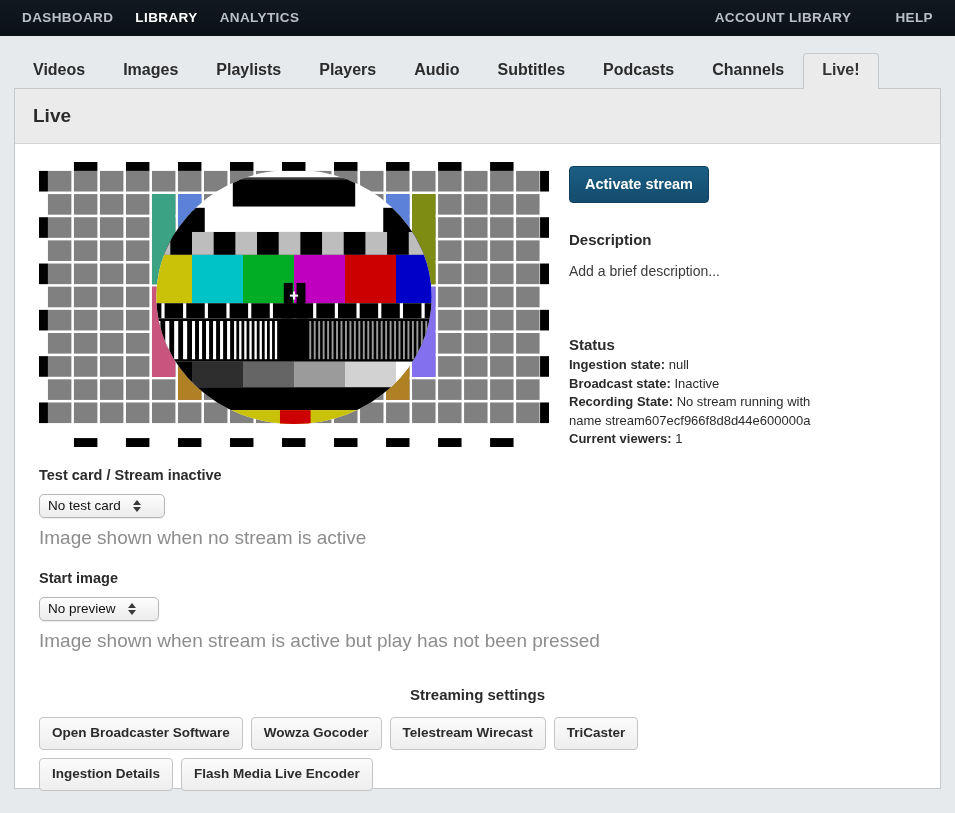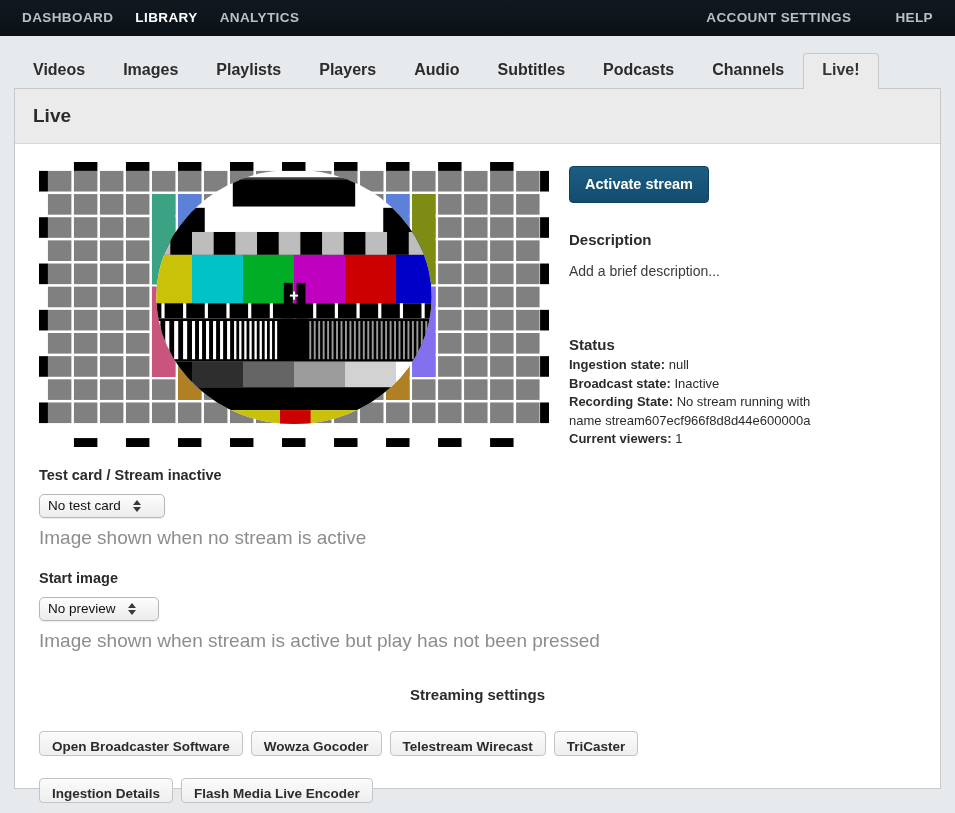--- a/index.html
+++ b/index.html
@@ -192,45 +192,44 @@
     text-align: center;
   }
   .btn-row { display: flex; flex-wrap: wrap; gap: 8px; margin-bottom: 8px; }
   .btn-grey {
     background: linear-gradient(180deg, #fbfbfb 0%, #eeeeee 100%);
     border: 1px solid #c4c4c4;
     border-radius: 4px;
     font-size: 13.5px;
     font-weight: bold;
     color: #2b2b2b;
-    padding: 7px 12px 0 12px;
+    padding: 7px 12px 8px 12px;
     cursor: pointer;
     line-height: 16px;
     white-space: nowrap;
-    margin-top: 14px;
   }
 </style>
 </head>
 <body>
 
 <div class="topnav">
   <div class="topnav-left">
     <div class="nav-item-wrap">
       <div class="nav-item">DASHBOARD</div>
     </div>
     <div class="nav-item-wrap">
       <div class="nav-item active">LIBRARY</div>
       <div class="nav-caret"></div>
     </div>
     <div class="nav-item-wrap">
       <div class="nav-item">ANALYTICS</div>
     </div>
   </div>
   <div class="topnav-right">
-    <div class="nav-item">ACCOUNT SETTINGS</div>
+    <div class="nav-item">ACCOUNT LIBRARY</div>
     <div class="nav-item" style="padding-right:0">HELP</div>
   </div>
 </div>
 
 <div class="tabstrip">
   <div class="tab">Videos</div>
   <div class="tab">Images</div>
   <div class="tab">Playlists</div>
   <div class="tab">Players</div>
   <div class="tab">Audio</div>

